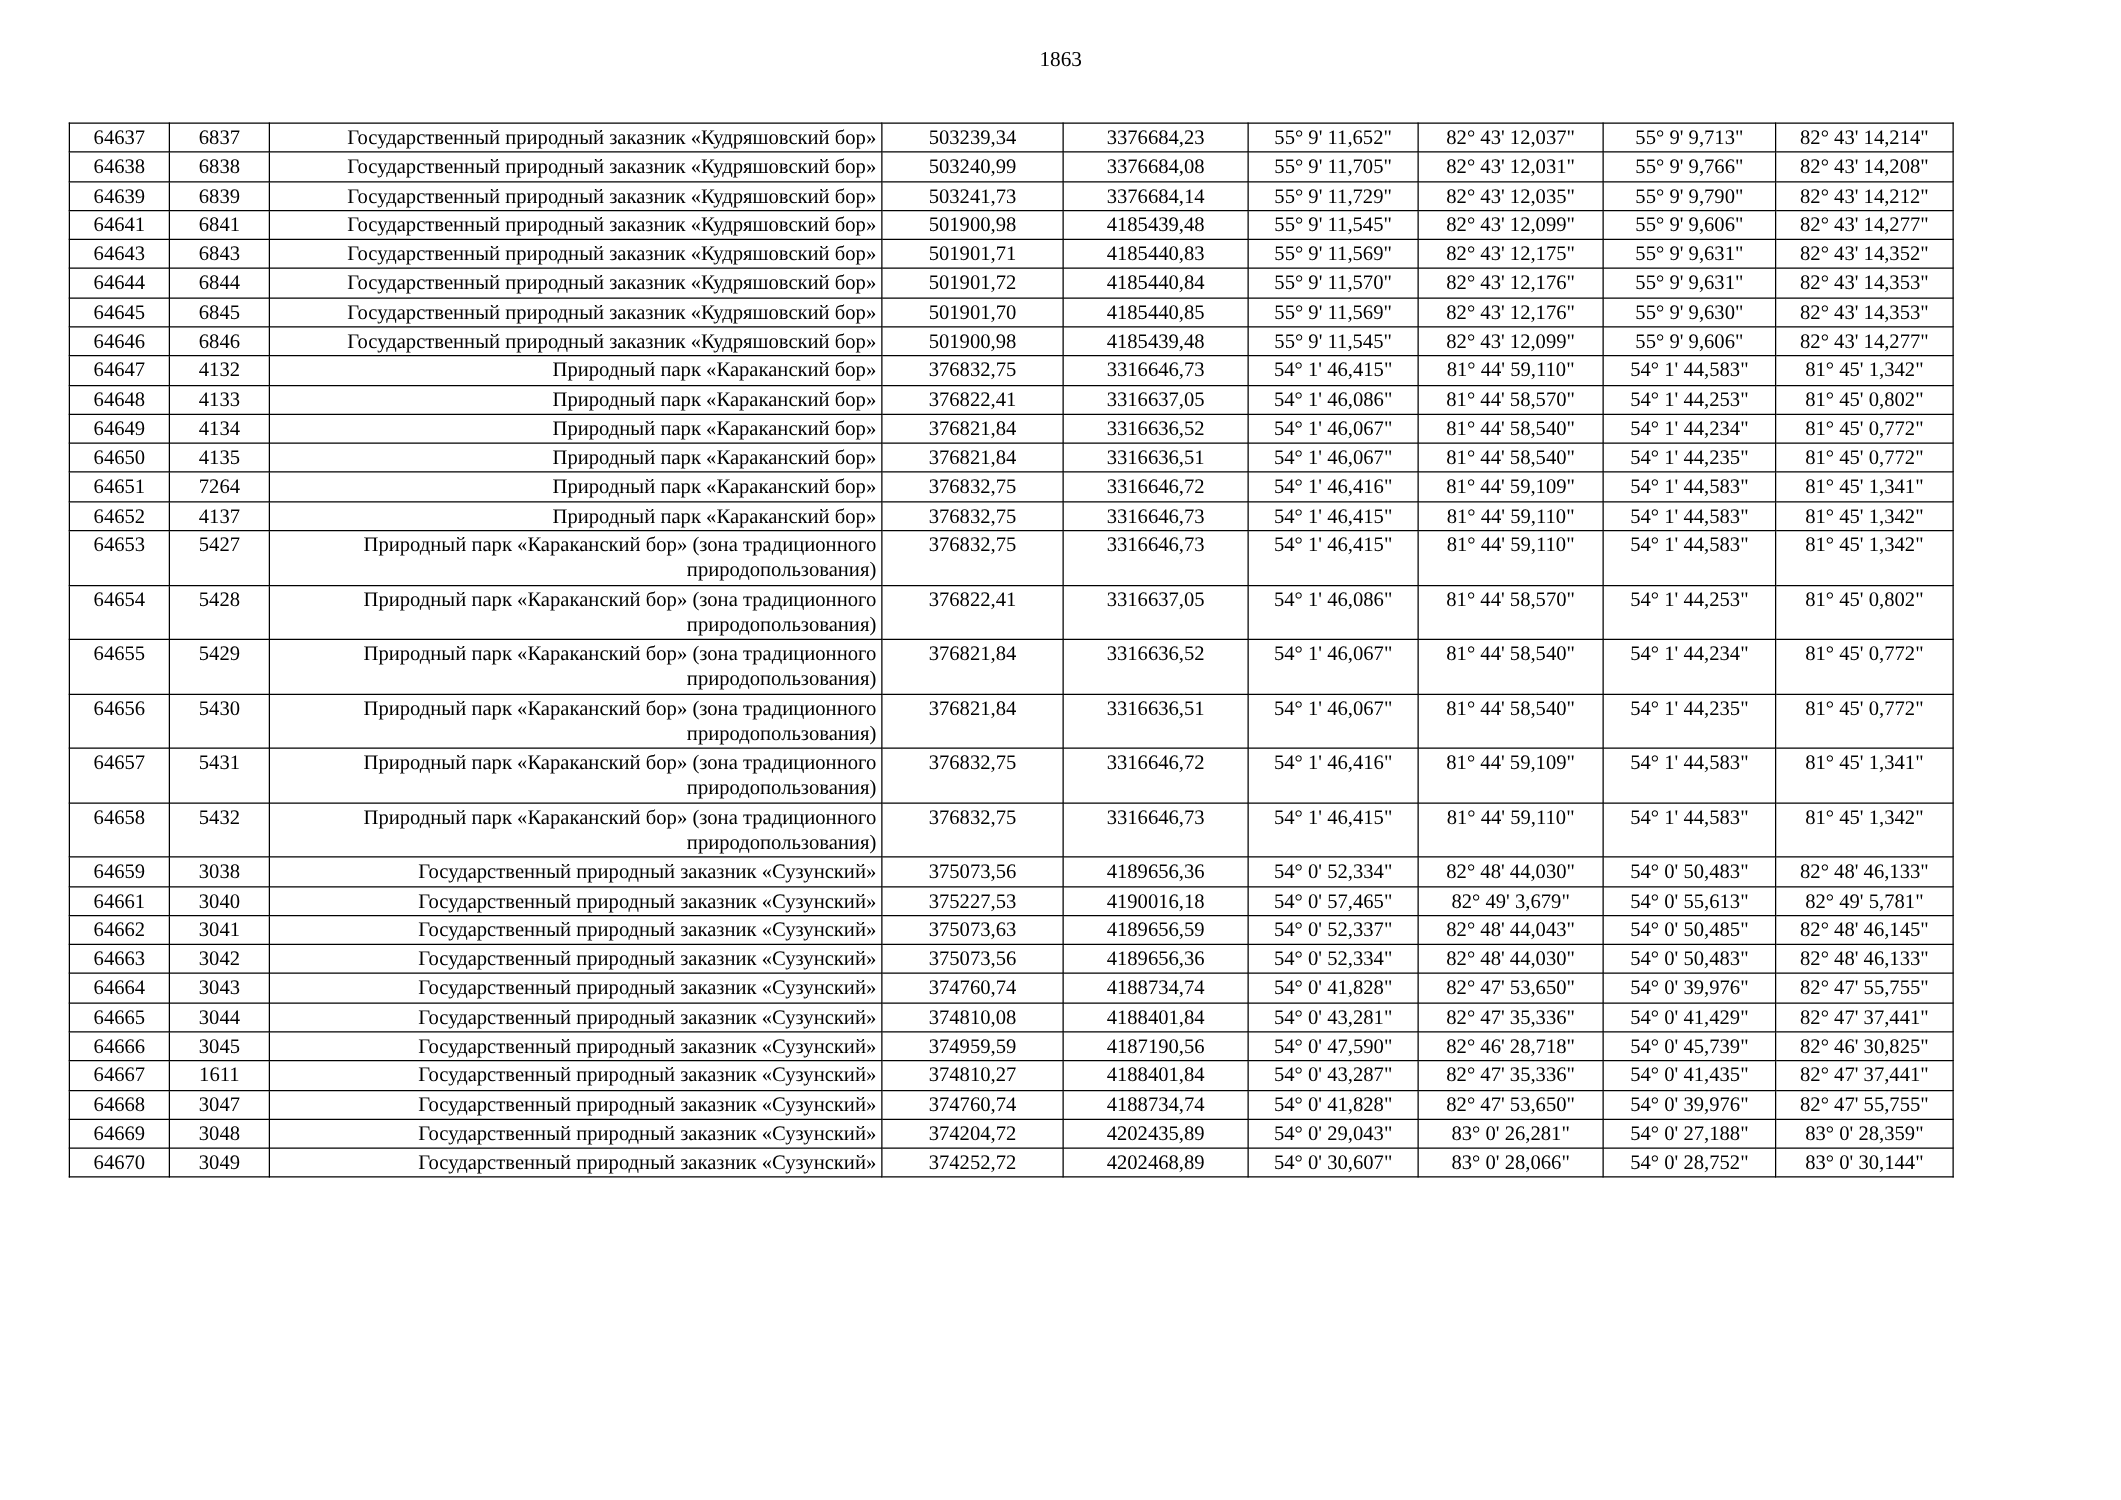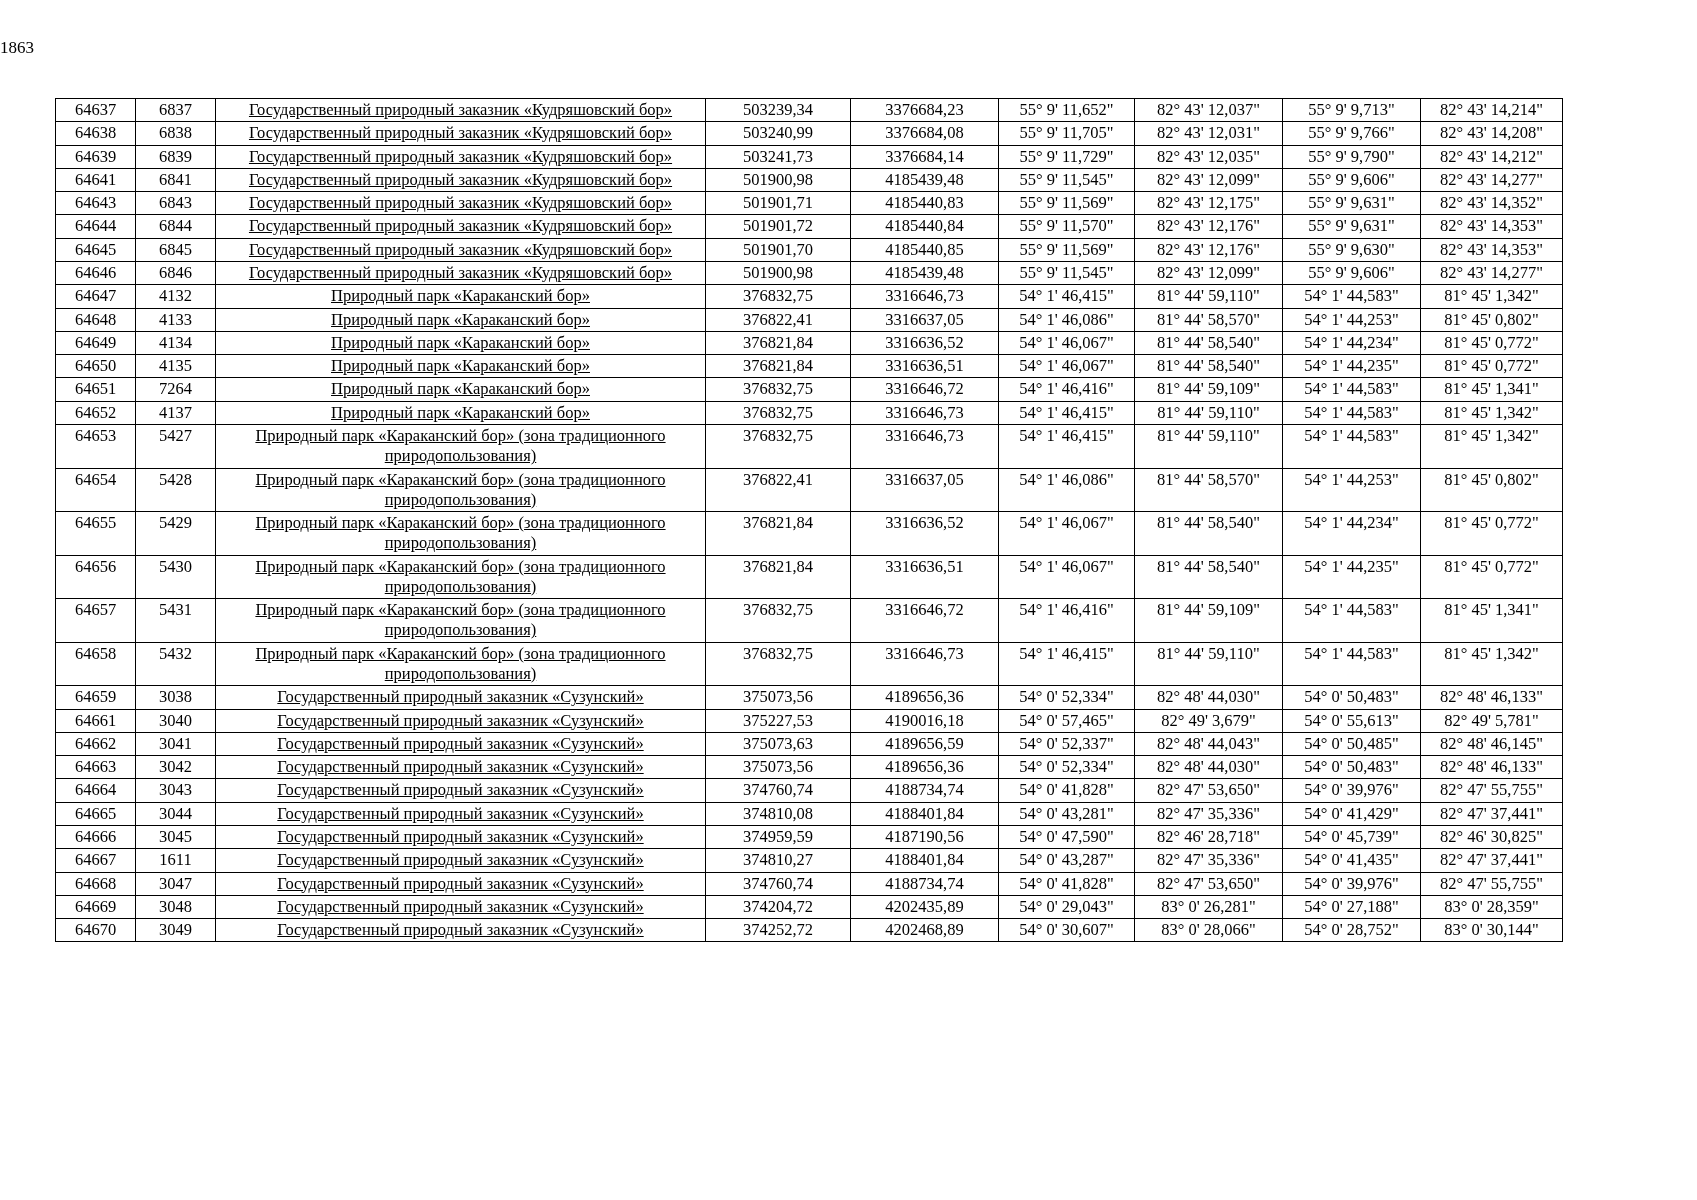--- a/index.html
+++ b/index.html
@@ -17,20 +17,21 @@
     position: relative;
     width: 1697px;
     height: 1200px;
     box-sizing: border-box;
   }
   .page-number {
     position: absolute;
     top: 38px;
     left: 0;
     width: 1697px;
+    text-align: center;
     font-size: 17px;
     font-family: "Liberation Serif", serif;
   }
   .table-wrap {
     position: absolute;
     top: 98px;
     left: 55px;
     width: 1587px;
   }
   table.data {
@@ -52,21 +53,21 @@
   col.c1 { width: 80px; }
   col.c2 { width: 490px; }
   col.c3 { width: 145px; }
   col.c4 { width: 148px; }
   col.c5 { width: 136px; }
   col.c6 { width: 148px; }
   col.c7 { width: 138px; }
   col.c8 { width: 142px; }
 
   td.num { text-align: center; }
-  td.name { text-align: center; padding-left: 6px; text-decoration: underline; }
+  td.name { text-align: right; padding-left: 6px; }
   td.coord { text-align: center; }
   td.tall { height: 56px; }
 </style>
 </head>
 <body>
 
 <div class="page">
 
   <div class="page-number">1863</div>
 

